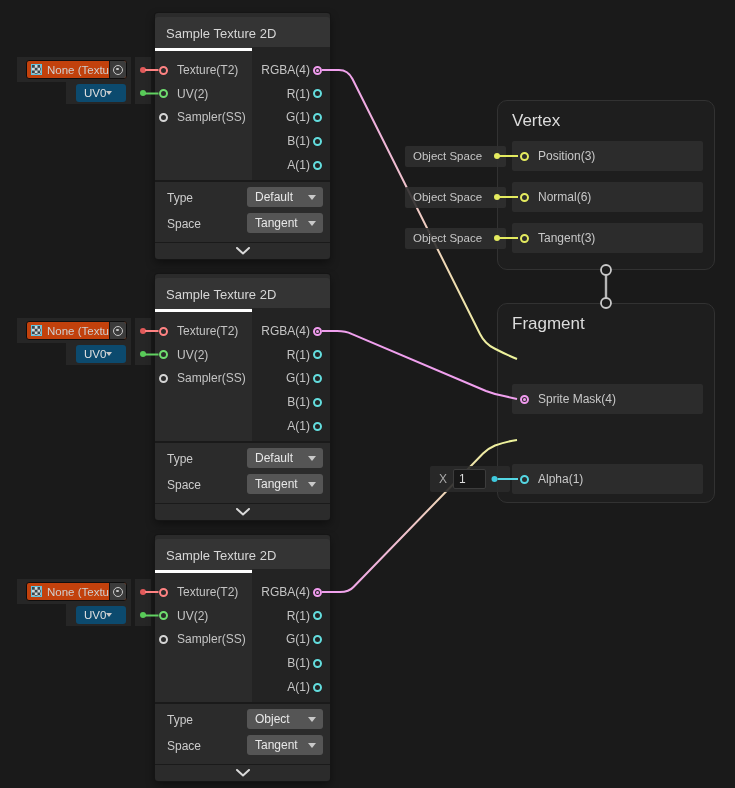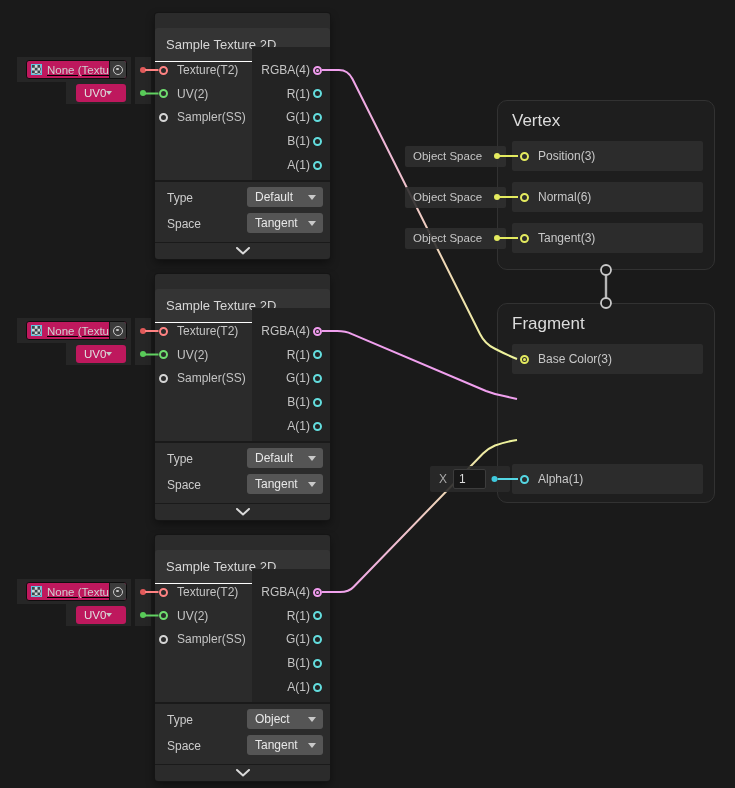--- a/index.html
+++ b/index.html
@@ -3,22 +3,22 @@
 <meta charset="utf-8">
 <style>
   html,body{margin:0;padding:0;background:#1A1A1A;}
   body{position:relative;width:735px;height:788px;overflow:hidden;
        font-family:"Liberation Sans",sans-serif;-webkit-font-smoothing:antialiased;}
 
   
   .group{position:absolute;left:0;width:735px;height:246px;z-index:1;}
   .snode{position:absolute;left:155px;top:0;width:175px;height:246px;background:#2B2B2B;
          border-radius:3px;box-shadow:0 0 0 1px #151515,0 4px 10px rgba(0,0,0,.45);}
-  .sheader{position:absolute;left:0;top:15px;width:100%;height:34px;background:#343434;
-           border-radius:3px 3px 0 0;border-bottom:1px solid #ffffff;box-sizing:border-box;}
+  .sheader{position:absolute;left:0;top:4px;width:100%;height:34px;background:#343434;
+           border-radius:3px 3px 0 0;border-bottom:3px solid #ffffff;box-sizing:border-box;}
   .stitle{position:absolute;left:11px;top:0;line-height:33px;font-size:13px;color:#D6D6D6;white-space:nowrap;}
   .outcol{position:absolute;left:97px;top:34px;width:78px;height:133px;background:#232323;}
   .hdiv{position:absolute;left:0;top:167px;width:100%;height:2px;background:#1A1A1A;}
   .fdiv{position:absolute;left:0;top:229px;width:100%;height:1px;background:#1A1A1A;}
   .chev{position:absolute;left:0;top:230px;width:100%;height:16px;display:flex;align-items:center;justify-content:center;cursor:pointer;}
 
   .port{position:absolute;width:5px;height:5px;border-radius:50%;border:2px solid;background:transparent;}
   .pdot{position:absolute;left:1px;top:1px;width:3px;height:3px;border-radius:50%;}
   .c-red{border-color:#FF8383}
   .c-green{border-color:#6FDC6F}
@@ -32,31 +32,31 @@
   .plabel.out{right:20px;text-align:right;}
   .param-label{position:absolute;left:12px;font-size:12px;color:#CBCBCB;line-height:16px;}
   .dd{position:absolute;left:92px;width:76px;height:20px;background:#555555;border-radius:3px;
       display:flex;align-items:center;padding:0 7px 0 8px;box-sizing:border-box;cursor:pointer;}
   .ddtext{font-size:12px;color:#E8E8E8;white-space:nowrap;}
   .caret{margin-left:auto;width:0;height:0;border-left:4px solid transparent;border-right:4px solid transparent;border-top:5px solid #C9C9C9;}
   .caret.sm{border-left-width:3.5px;border-right-width:3.5px;border-top-width:4.5px;}
 
   
   .texstrip{position:absolute;left:17px;top:44px;width:114px;height:25px;background:#262626;}
-  .objfield{position:absolute;left:9px;top:3px;right:4px;height:19px;background:#be185d;border:1px solid #0E0E0E;
-            border-radius:3px;display:flex;align-items:center;box-sizing:border-box;overflow:hidden;cursor:pointer;text-decoration:underline;}
+  .objfield{position:absolute;left:9px;top:3px;right:4px;height:19px;background:#c2410c;border:1px solid #0E0E0E;
+            border-radius:3px;display:flex;align-items:center;box-sizing:border-box;overflow:hidden;cursor:pointer;}
   .checker{width:11px;height:11px;margin-left:4px;flex:none;border:1px solid #5FC3E0;box-sizing:border-box;
            background:conic-gradient(#CFD8DA 0 25%,#39464C 0 50%,#CFD8DA 0 75%,#39464C 0) 0 0/5.5px 5.5px;}
   .objtext{font-size:11.5px;color:#CFCFCF;margin-left:5px;white-space:nowrap;}
   .picker{margin-left:auto;width:16px;align-self:stretch;background:#3B3B3B;border-left:1px solid #111;
           display:flex;align-items:center;justify-content:center;flex:none;cursor:pointer;}
   .pickglyph{width:8px;height:8px;border:1.3px solid #C8C8C8;border-radius:50%;position:relative;}
   .pickglyph::after{content:"";position:absolute;left:2.1px;top:2.1px;width:2.6px;height:2.6px;background:#C8C8C8;border-radius:50%;}
   .uvstrip{position:absolute;left:66px;top:69px;width:65px;height:22px;background:#262626;}
-  .uvdd{position:absolute;left:10px;top:2px;width:50px;height:18px;background:#be185d;border-radius:3px;
+  .uvdd{position:absolute;left:10px;top:2px;width:50px;height:18px;background:#0c4a6e;border-radius:3px;
         display:flex;align-items:center;padding:0 18px 0 8px;box-sizing:border-box;cursor:pointer;}
   .uvtext{font-size:11.5px;color:#E0E0E0;}
   .dotsq{position:absolute;width:16px;background:#262626;display:flex;align-items:center;justify-content:center;}
   .texdotsq{left:135px;top:44px;height:25px;}
   .uvdotsq{left:135px;top:69px;height:22px;}
   .sqdot{width:6px;height:6px;border-radius:50%;}
   .sqdot.red{background:#E25A5A}
   .sqdot.green{background:#58CB58}
 
   
@@ -297,25 +297,25 @@
     <span class="rowlabel">Normal(6)</span>
   </div>
   <div class="ctxrow" style="top:122px">
     <span class="port c-yellow"></span>
     <span class="rowlabel">Tangent(3)</span>
   </div>
 </div>
 
 <div class="ctx" id="fragmentNode">
   <span class="ctxtitle">Fragment</span>
-  <div class="ctxrow" style="top:40px">
-    <span class="port c-yellow">
+  <div class="ctxrow" style="top:80px">
+    <span class="port c-pink">
         <span class="pdot"></span>
       </span>
-    <span class="rowlabel">Base Color(3)</span>
+    <span class="rowlabel">Sprite Mask(4)</span>
   </div>
   <div class="ctxrow" style="top:160px">
     <span class="port c-cyanb"></span>
     <span class="rowlabel">Alpha(1)</span>
   </div>
 </div>
 
 <div class="chip" style="top:145.5px">
   <span class="chiplabel">Object Space</span>
   <span class="chipdot"></span>

